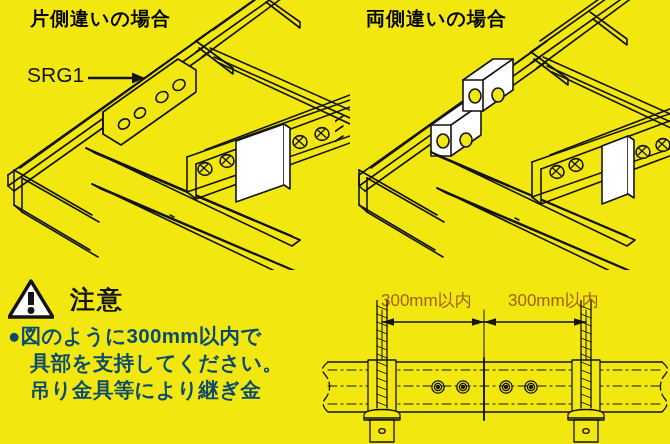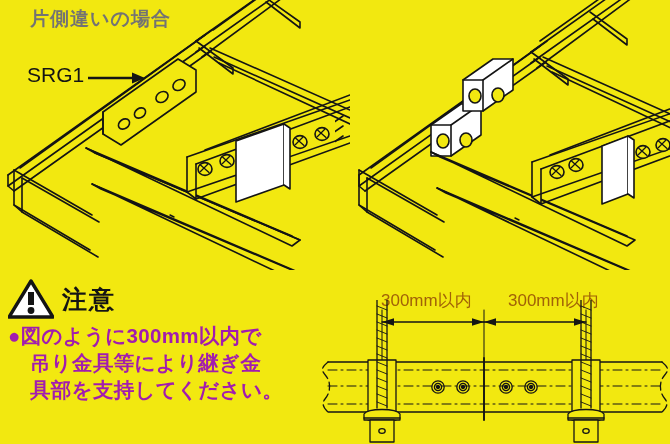--- a/index.html
+++ b/index.html
@@ -11,21 +11,21 @@
     overflow:hidden;
     position:relative;
   }
   #page{position:relative;width:670px;height:444px;overflow:hidden;}
 
   .heading{
     position:absolute;
     font-weight:bold;
     font-size:19px;
     letter-spacing:1px;
-    color:#737373;
+    color:#000000;
     white-space:nowrap;
   }
   #heading-left{left:30px;top:6px;}
   #heading-right{left:366px;top:6px;}
 
   .srg-label{
     position:absolute;
     left:27px;top:63px;
     font-size:21px;
     font-weight:normal;
@@ -35,32 +35,32 @@
 
   .illus{position:absolute;top:0;left:0;}
 
   
   #caution{
     position:absolute;
     left:8px;top:278px;
     width:310px;
   }
   #caution-head{
-    display:flex;align-items:center;gap:8px;
+    display:flex;align-items:center;gap:16px;
     height:42px;
   }
   #caution-title{
     font-size:25px;font-weight:bold;color:#141414;letter-spacing:2px;
   }
   #caution-body{
     margin-top:2px;
     font-size:20.5px;
     font-weight:bold;
     line-height:27px;
-    color:#a21caf;
+    color:#0c4a6e;
     letter-spacing:0.3px;
   }
   .cb-line{white-space:nowrap;}
   .cb-line.indent{padding-left:22px;}
 
   
   .dim-label{
     position:absolute;
     font-size:17px;
     font-weight:normal;
@@ -71,20 +71,21 @@
   #dim-label-1{left:381px;top:289px;}
   #dim-label-2{left:508px;top:289px;}
 </style>
 </head>
 <body>
 
 <div id="page">
 
   <div class="heading" id="heading-left">片側違いの場合</div>
 
+  <div class="heading" id="heading-right">両側違いの場合</div>
 
   <svg class="illus" id="illus-left" width="350" height="270" viewBox="0 0 350 270">
     <g fill="none" stroke="#141414" stroke-width="1.6" stroke-linejoin="round" stroke-linecap="round">
 
       <g>
         <path d="M8,175 L205,35"></path>
         <path d="M8,186 L205,46"></path>
         <path d="M14,191 L211,51"></path>
         <path d="M8,175 L8,186 L14,191"></path>
       </g>
@@ -286,22 +287,22 @@
       <svg width="46" height="40" viewBox="0 0 46 40">
         <path d="M23,2 L45,38 L1,38 Z" fill="#FFFFFF" stroke="#141414" stroke-width="3.4" stroke-linejoin="round"></path>
         <rect x="20" y="13" width="6" height="13" fill="#141414"></rect>
         <circle cx="23" cy="31.5" r="3.4" fill="#141414"></circle>
       </svg>
       <span id="caution-title">注意</span>
     </div>
 
     <div id="caution-body">
       <div class="cb-line">●図のように300mm以内で</div>
+      <div class="cb-line indent">具部を支持してください。</div>
       <div class="cb-line indent">吊り金具等により継ぎ金</div>
-      <div class="cb-line indent">具部を支持してください。</div>
     </div>
   </div>
 
   <div class="dim-label" id="dim-label-1">300mm以内</div>
   <div class="dim-label" id="dim-label-2">300mm以内</div>
 
   <svg style="position:absolute;left:320px;top:300px;" width="350" height="144" viewBox="0 0 350 144">
     <g fill="none" stroke="#141414" stroke-width="1.3" stroke-linejoin="round" stroke-linecap="round">
 
       <g stroke-width="1">

